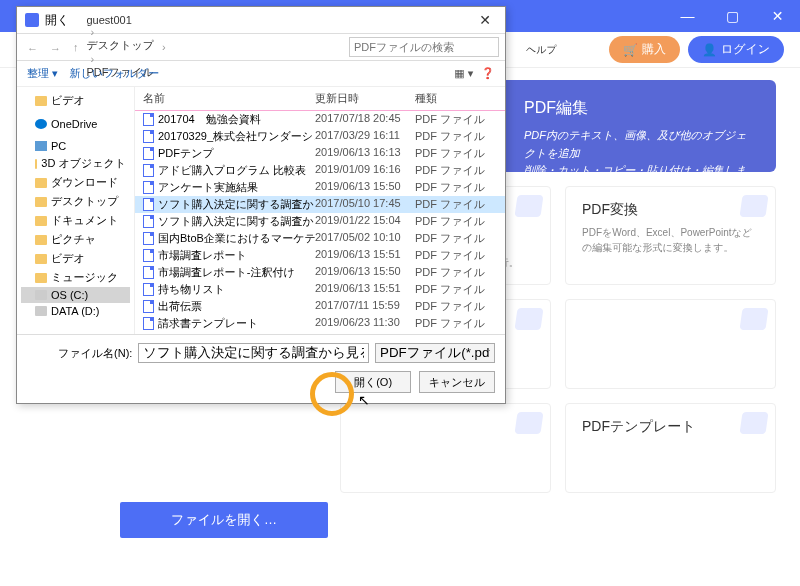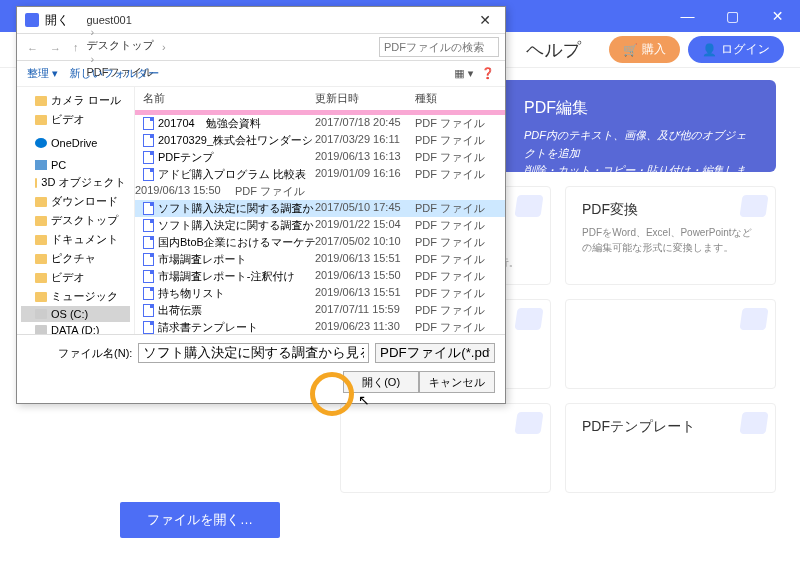--- a/index.html
+++ b/index.html
@@ -4,74 +4,74 @@
 <style>
 * { margin: 0; padding: 0; box-sizing: border-box; font-family: "Meiryo UI", "メイリオ", sans-serif; }
 body { width: 800px; height: 586px; background: #f5f5f5; position: relative; overflow: hidden; }
 
 
 .app { width: 800px; height: 586px; background: #fff; }
 .titlebar { height: 32px; background: #4d6ef5; display: flex; justify-content: flex-end; align-items: center; }
 .titlebar .btn { width: 45px; height: 32px; display: flex; align-items: center; justify-content: center; color: #fff; font-size: 14px; }
 .titlebar .btn.close { background: transparent; }
 .toolbar { height: 36px; background: #fff; display: flex; align-items: center; justify-content: flex-end; padding: 0 16px; gap: 8px; border-bottom: 1px solid #eee; }
-.toolbar .help { margin-right: auto; margin-left: 510px; font-size: 18px; color: #333; }
+.toolbar .help { margin-right: auto; margin-left: 510px; font-size: 10px; color: #333; }
 .pill { padding: 5px 14px; border-radius: 14px; font-size: 12px; color: #fff; display: flex; align-items: center; gap: 4px; }
 .pill.buy { background: #f39c5a; }
 .pill.login { background: #4d6ef5; }
 .hero { height: 92px; background: #5868d6; color: #fff; padding: 18px 24px; margin: 12px 24px 0 500px; border-radius: 6px; }
 .hero h2 { font-size: 16px; font-weight: normal; margin-bottom: 8px; }
 .hero p { font-size: 11px; line-height: 1.6; font-style: italic; }
 .cards { display: grid; grid-template-columns: 1fr 1fr; gap: 14px; margin: 14px 24px 0 340px; }
 .card { background: #fff; border: 1px solid #eee; border-radius: 4px; padding: 14px 16px; position: relative; min-height: 90px; }
 .card h3 { font-size: 14px; font-weight: normal; color: #333; margin-bottom: 6px; }
 .card p { font-size: 10px; color: #888; line-height: 1.5; }
 .card .corner { position: absolute; right: 8px; top: 8px; width: 26px; height: 22px; background: #e8ecff; border-radius: 4px; transform: skewX(-8deg); }
-.openfile-btn { position: absolute; left: 120px; bottom: 48px; width: 160px; height: 36px; background: #4d6ef5; color: #fff; display: flex; align-items: center; justify-content: center; font-size: 13px; border-radius: 2px; }
+.openfile-btn { position: absolute; left: 120px; bottom: 48px; width: 208px; height: 36px; background: #4d6ef5; color: #fff; display: flex; align-items: center; justify-content: center; font-size: 13px; border-radius: 2px; }
 .side-label { position: absolute; left: 500px; top: 312px; font-size: 12px; color: #555; }
 
 
 .dialog { position: absolute; left: 16px; top: 6px; width: 490px; height: 398px; background: #fff; border: 1px solid #888; box-shadow: 2px 2px 8px rgba(0,0,0,.2); display: flex; flex-direction: column; }
 .dlg-title { height: 26px; display: flex; align-items: center; padding: 0 8px; font-size: 12px; }
 .dlg-title .icon { width: 14px; height: 14px; background: #4d6ef5; margin-right: 6px; border-radius: 2px; }
 .dlg-title .close { margin-left: auto; font-size: 14px; color: #333; padding: 0 6px; }
 .dlg-path { height: 28px; border-top: 1px solid #ddd; border-bottom: 1px solid #ddd; display: flex; align-items: center; padding: 0 6px; gap: 4px; font-size: 11px; color: #333; }
 .dlg-path .arrow { color: #999; padding: 0 4px; }
 .dlg-path .crumb { display: flex; align-items: center; gap: 2px; }
-.dlg-path .search { margin-left: auto; width: 120px; height: 20px; border: 1px solid #ccc; padding: 0 4px; font-size: 11px; color: #999; background: #fff; }
+.dlg-path .search { margin-left: auto; width: 150px; height: 20px; border: 1px solid #ccc; padding: 0 4px; font-size: 11px; color: #999; background: #fff; }
 .dlg-tools { height: 26px; display: flex; align-items: center; padding: 0 10px; gap: 12px; font-size: 11px; color: #1a5fb4; border-bottom: 1px solid #eee; }
 .dlg-tools .right { margin-left: auto; display: flex; gap: 8px; color: #555; }
 .dlg-body { flex: 1; display: flex; overflow: hidden; }
 .tree { width: 118px; border-right: 1px solid #eee; padding: 4px 4px; font-size: 11px; overflow-y: auto; }
 .tree .item { padding: 2px 4px 2px 14px; display: flex; align-items: center; gap: 4px; white-space: nowrap; }
 .tree .item.sel { background: #d4d4d4; }
 .tree .ico { width: 12px; height: 10px; display: inline-block; }
 .tree .ico.folder { background: #f5c869; border-radius: 1px; }
 .tree .ico.drive { background: #ccc; border-radius: 1px; }
 .tree .ico.cloud { background: #0078d4; border-radius: 50%; }
 .tree .ico.pc { background: #5b9bd5; }
 .filelist { flex: 1; display: flex; flex-direction: column; font-size: 11px; overflow: hidden; }
-.fl-head { display: flex; border-bottom: 5px solid #f9a8d4; padding: 4px 0; color: #444; }
+.fl-head { display: flex; border-bottom: 1px solid #f9a8d4; padding: 4px 0; color: #444; }
 .fl-head .c1 { width: 180px; padding-left: 8px; }
 .fl-head .c2 { width: 100px; }
 .fl-head .c3 { flex: 1; }
 .fl-rows { flex: 1; overflow-y: auto; }
 .fl-row { display: flex; padding: 1px 0; }
 .fl-row.sel { background: #cde8ff; }
 .fl-row .c1 { width: 180px; padding-left: 8px; display: flex; align-items: center; gap: 4px; white-space: nowrap; overflow: hidden; }
 .fl-row .c2 { width: 100px; color: #555; }
 .fl-row .c3 { flex: 1; color: #555; }
 .fl-row .fi { width: 11px; height: 13px; background: #fff; border: 1px solid #4d6ef5; position: relative; flex-shrink: 0; }
 .fl-row .fi::after { content: ""; position: absolute; right: -1px; top: -1px; width: 4px; height: 4px; background: #4d6ef5; }
 .dlg-footer { border-top: 1px solid #ddd; padding: 8px 10px 10px; font-size: 11px; }
 .dlg-footer .row { display: flex; align-items: center; gap: 6px; margin-bottom: 8px; }
 .dlg-footer label { white-space: nowrap; margin-left: 31px; }
 .dlg-footer .fn { flex: 1; height: 20px; border: 1px solid #aaa; padding: 0 4px; background: #fff; }
 .dlg-footer .ft { width: 120px; height: 20px; border: 1px solid #aaa; padding: 0 4px; background: #f4f4f4; }
-.dlg-footer .btns { display: flex; justify-content: flex-end; gap: 0; }
+.dlg-footer .btns { display: flex; justify-content: flex-end; gap: 8px; }
 .dlg-footer button { width: 76px; height: 22px; font-size: 11px; border: 1px solid #aaa; background: #f4f4f4; }
 .highlight-ring { position: absolute; left: 310px; top: 372px; width: 44px; height: 44px; border: 5px solid #f5a623; border-radius: 50%; pointer-events: none; z-index: 20; }
 .cursor { position: absolute; left: 358px; top: 392px; font-size: 14px; z-index: 21; color: #000; }
 </style>
 </head>
 <body>
 
 <div class="app">
   <div class="titlebar">
     <div class="btn">—</div>
@@ -148,24 +148,20 @@
     <span>新しいフォルダー</span>
     <span class="right">
       <span>▦ ▾</span>
       <span>❓</span>
     </span>
   </div>
   <div class="dlg-body">
     <div class="tree" id="tree">
         <div class="item">
       <span class="ico folder"></span>
-      <span>カメラ ロール</span>
-    </div>
-        <div class="item">
-      <span class="ico folder"></span>
       <span>ビデオ</span>
     </div>
         <div style="height:6px"></div>
         <div class="item">
       <span class="ico cloud"></span>
       <span>OneDrive</span>
     </div>
         <div style="height:6px"></div>
         <div class="item">
       <span class="ico pc"></span>
@@ -241,20 +237,24 @@
     </div>
           <div class="fl-row">
       <div class="c1">
               <span class="fi"></span>
               <span>アドビ購入プログラム 比較表</span>
             </div>
       <div class="c2">2019/01/09 16:16</div>
       <div class="c3">PDF ファイル</div>
     </div>
           <div class="fl-row">
+      <div class="c1">
+              <span class="fi"></span>
+              <span>アンケート実施結果</span>
+            </div>
       <div class="c2">2019/06/13 15:50</div>
       <div class="c3">PDF ファイル</div>
     </div>
           <div class="fl-row sel">
       <div class="c1">
               <span class="fi"></span>
               <span>ソフト購入決定に関する調査から見る～…</span>
             </div>
       <div class="c2">2017/05/10 17:45</div>
       <div class="c3">PDF ファイル</div>

